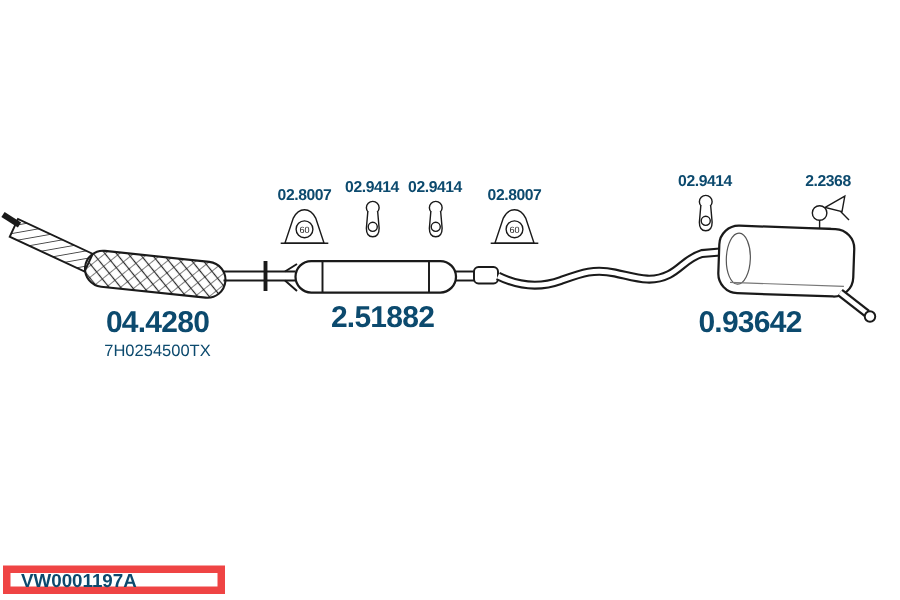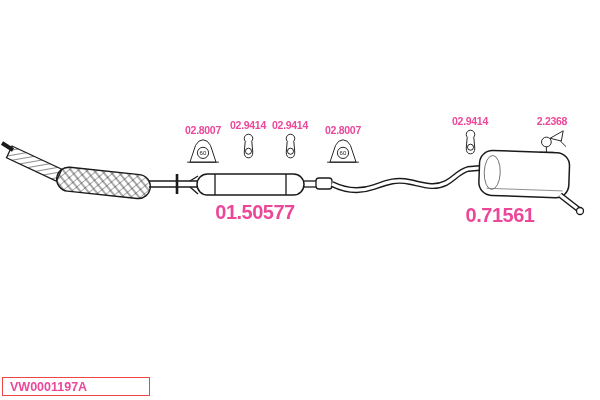--- a/index.html
+++ b/index.html
@@ -1,29 +1,29 @@
 <!DOCTYPE html>
 <html><head>
 <meta charset="utf-8">
 <style>
   html,body{margin:0;padding:0;background:#e8e8e8;}
   .screen{
     position:relative;width:600px;height:400px;background:#ffffff;
-    font-family:"Liberation Sans", sans-serif;color:#ec4899;overflow:hidden;
+    font-family:"Liberation Sans", sans-serif;color:#0c4a6e;overflow:hidden;
     margin:0 auto;
   }
   .drawing{position:absolute;left:0;top:0;width:600px;height:400px;}
   .callout{position:absolute;display:flex;flex-direction:column;align-items:center;gap:1px;}
   .callout-code{font-size:10.5px;font-weight:700;letter-spacing:-0.3px;white-space:nowrap;}
   .part-label{position:absolute;text-align:center;}
   .part-code{font-size:20px;font-weight:700;letter-spacing:-0.5px;}
   .part-oem{font-size:11px;margin-top:1px;letter-spacing:0;}
   .code-box{
     position:absolute;left:2px;top:377px;width:148px;height:19px;
-    border:1px solid #ef4444;display:flex;align-items:center;
+    border:5px solid #ef4444;display:flex;align-items:center;
     padding-left:7px;box-sizing:border-box;
     font-size:12.5px;font-weight:700;background:#fff;
   }
 </style>
 </head>
 <body>
 
 <div class="screen">
 
   <svg class="drawing" viewBox="0 0 600 400">
@@ -137,26 +137,30 @@
   <div class="callout" style="left:528px;top:115px;width:48px">
     <div class="callout-code">2.2368</div>
     <svg width="34" height="28" viewBox="0 0 36 30" fill="none" stroke="#1a1a1a">
       <circle cx="12" cy="15" r="5.2" fill="#fff"></circle>
       <path d="M16 11 L30 3 L28 14 Z" fill="#fff"></path>
       <path d="M12 20 L12 26 M5 26 L20 26"></path>
       <path d="M27 14 L33 20"></path>
     </svg>
   </div>
 
+  <div class="part-label" style="left:38px;top:204px;width:134px">
+    <div class="part-code">04.4280</div>
+    <div class="part-oem">7H0254500TX</div>
+  </div>
 
   <div class="part-label" style="left:188px;top:201px;width:134px">
-    <div class="part-code">01.50577</div>
+    <div class="part-code">2.51882</div>
   </div>
 
   <div class="part-label" style="left:433px;top:204px;width:134px">
-    <div class="part-code">0.71561</div>
+    <div class="part-code">0.93642</div>
   </div>
 
   <div class="code-box">
     <span>VW0001197A</span>
   </div>
 
 </div>
 
 </body></html>

